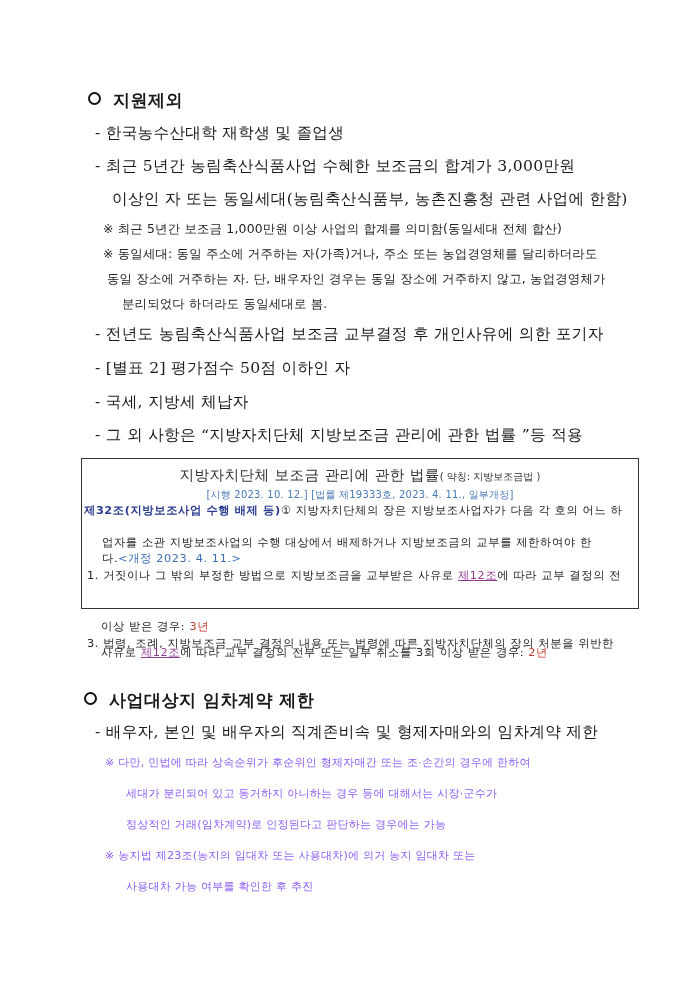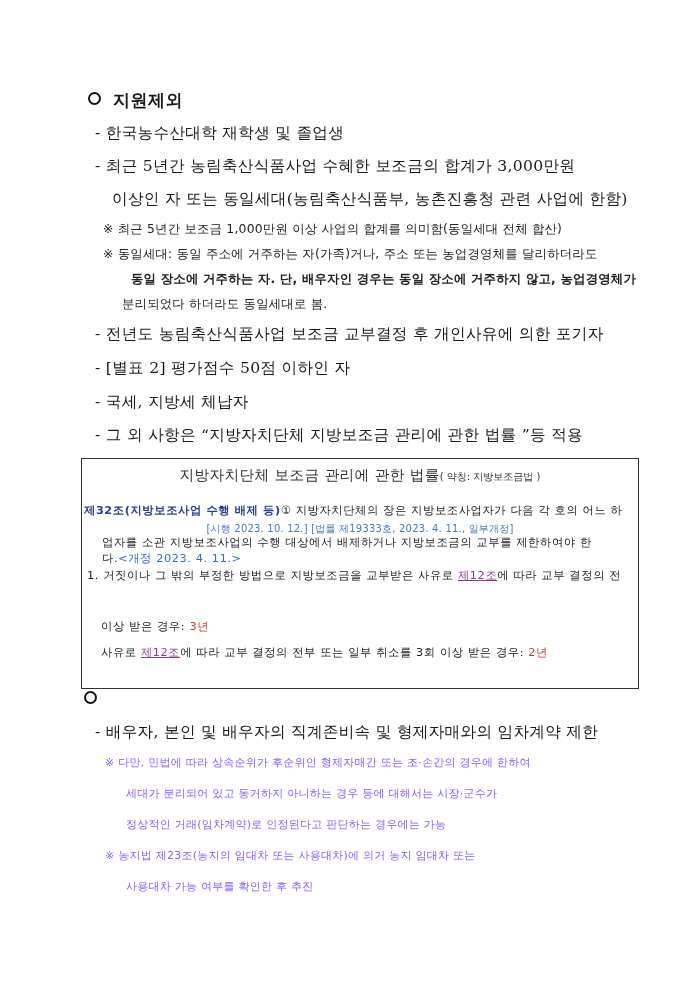--- a/index.html
+++ b/index.html
@@ -7,21 +7,21 @@
   .serif { font-family: "DejaVu Serif", "Liberation Serif", serif; }
   .sans { font-family: "DejaVu Sans", "Liberation Sans", sans-serif; }
   .abs { position: absolute; white-space: nowrap; }
 
   .heading { font-size: 17px; font-weight: bold; letter-spacing: 0.5px; }
   .heading .bullet { display: inline-block; width: 9px; height: 9px; border: 2.2px solid #111; border-radius: 50%; margin-right: 12px; vertical-align: 1px; }
   .line { font-size: 15.6px; letter-spacing: 0.3px; }
   .note { font-size: 12.4px; color: #222; letter-spacing: 0.2px; }
   .note-big { font-size: 11px; color: #8b5cf6; letter-spacing: 0.25px; }
 
-  .lawbox { position: absolute; left: 81px; top: 458px; width: 558px; height: 231px; border: 1.5px solid #333; box-sizing: border-box; }
+  .lawbox { position: absolute; left: 81px; top: 458px; width: 558px; height: 151px; border: 1.5px solid #333; box-sizing: border-box; }
   .lawbox .t { position: absolute; white-space: nowrap; }
   .law-title { font-size: 14.6px; color: #333; letter-spacing: 0.4px; }
   .law-abbr { font-size: 10px; color: #333; }
   .law-meta { font-size: 10px; color: #4a7ab8; letter-spacing: 0.2px; }
   .law-text { font-size: 11.3px; color: #222; letter-spacing: 0.6px; }
   .art-head { color: #2b3b8f; font-weight: bold; }
   .blue { color: #3b6db3; }
   .link { color: #8e3a8e; text-decoration: underline; }
   .red { color: #c0392b; }
 </style>
@@ -31,57 +31,58 @@
 <div class="abs serif heading" style="left:88px; top:89px;">
   <span class="bullet"></span><span>지원제외</span>
 </div>
 
 <div class="abs serif line" style="left:95px; top:123px;">- 한국농수산대학 재학생 및 졸업생</div>
 <div class="abs serif line" style="left:95px; top:156px;">- 최근 5년간 농림축산식품사업 수혜한 보조금의 합계가 3,000만원</div>
 <div class="abs serif line" style="left:112px; top:189px;">이상인 자 또는 동일세대(농림축산식품부, 농촌진흥청 관련 사업에 한함)</div>
 
 <div class="abs sans note" style="left:103px; top:221px;">※ 최근 5년간 보조금 1,000만원 이상 사업의 합계를 의미함(동일세대 전체 합산)</div>
 <div class="abs sans note" style="left:103px; top:246px;">※  동일세대: 동일 주소에 거주하는 자(가족)거나, 주소 또는 농업경영체를 달리하더라도</div>
-<div class="abs sans note" style="left:131px; top:271px;font-weight:bold;">동일 장소에 거주하는 자. 단, 배우자인 경우는 동일 장소에 거주하지 않고, 농업경영체가</div>
+<div class="abs sans note" style="left:107px; top:271px;">동일 장소에 거주하는 자. 단, 배우자인 경우는 동일 장소에 거주하지 않고, 농업경영체가</div>
 <div class="abs sans note" style="left:122px; top:296px;">분리되었다 하더라도 동일세대로 봄.</div>
 
 <div class="abs serif line" style="left:95px; top:324px;">- 전년도 농림축산식품사업 보조금 교부결정 후 개인사유에 의한 포기자</div>
 <div class="abs serif line" style="left:95px; top:358px;">- [별표 2] 평가점수 50점 이하인 자</div>
 <div class="abs serif line" style="left:95px; top:392px;">- 국세, 지방세 체납자</div>
 <div class="abs serif line" style="left:95px; top:425px;">- 그 외 사항은 “지방자치단체 지방보조금 관리에 관한 법률 ”등 적용</div>
 
 <div class="lawbox">
   <div class="t" style="left:0; right:0; top:7px; text-align:center;">
     <span class="sans law-title">지방자치단체 보조금 관리에 관한 법률</span><span class="sans law-abbr">( 약칭: 지방보조금법 )</span>
   </div>
-  <div class="t sans law-meta" style="left:0; right:0; top:29px; text-align:center;margin-top:34px;">[시행 2023. 10. 12.] [법률 제19333호, 2023. 4. 11., 일부개정]</div>
+  <div class="t sans law-meta" style="left:0; right:0; top:29px; text-align:center;">[시행 2023. 10. 12.] [법률 제19333호, 2023. 4. 11., 일부개정]</div>
 
   <div class="t sans law-text" style="left:2px; top:44px;">
     <span class="art-head">제32조(지방보조사업 수행 배제 등)</span><span>① 지방자치단체의 장은 지방보조사업자가 다음 각 호의 어느 하</span>
   </div>
   <div class="t sans law-text" style="left:20px; top:76px;">업자를 소관 지방보조사업의 수행 대상에서 배제하거나 지방보조금의 교부를 제한하여야 한</div>
   <div class="t sans law-text" style="left:20px; top:92px;">
     <span>다.</span><span class="blue">&lt;개정 2023. 4. 11.&gt;</span>
   </div>
 
   <div class="t sans law-text" style="left:5px; top:109px;">
     <span>1. 거짓이나 그 밖의 부정한 방법으로 지방보조금을 교부받은 사유로 </span><a class="link">제12조</a><span>에 따라 교부 결정의 전</span>
   </div>
 
   <div class="t sans law-text" style="left:19px; top:160px;">
     <span>이상 받은 경우: </span><span class="red">3년</span>
   </div>
 
+  <div class="t sans law-text" style="left:5px; top:177px;">3. 법령, 조례, 지방보조금 교부 결정의 내용 또는 법령에 따른 지방자치단체의 장의 처분을 위반한</div>
   <div class="t sans law-text" style="left:19px; top:193px; top:186px;">
     <span>사유로 </span><a class="link">제12조</a><span>에 따라 교부 결정의 전부 또는 일부 취소를 3회 이상 받은 경우: </span><span class="red">2년</span>
   </div>
 </div>
 
 <div class="abs serif heading" style="left:84px; top:689px;">
-  <span class="bullet"></span>
+  <span class="bullet"></span><span>사업대상지 임차계약 제한</span>
 </div>
 
 <div class="abs serif line" style="left:95px; top:722px;">- 배우자, 본인 및 배우자의 직계존비속 및 형제자매와의 임차계약 제한</div>
 
 <div class="abs sans note-big" style="left:105px; top:755px;">※  다만, 민법에 따라 상속순위가 후순위인 형제자매간 또는 조·손간의 경우에 한하여</div>
 <div class="abs sans note-big" style="left:126px; top:786px;">세대가 분리되어 있고 동거하지 아니하는 경우 등에 대해서는 시장·군수가</div>
 <div class="abs sans note-big" style="left:126px; top:817px;">정상적인 거래(임차계약)로 인정된다고 판단하는 경우에는 가능</div>
 <div class="abs sans note-big" style="left:105px; top:848px;">※  농지법 제23조(농지의 임대차 또는 사용대차)에 의거 농지 임대차 또는</div>
 <div class="abs sans note-big" style="left:126px; top:879px;">사용대차 가능 여부를 확인한 후 추진</div>
 

